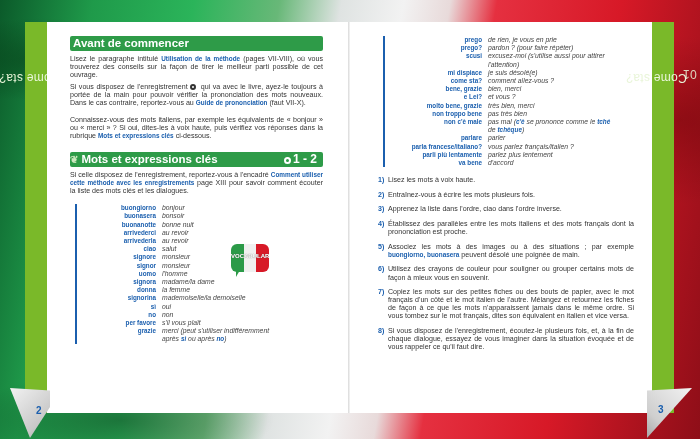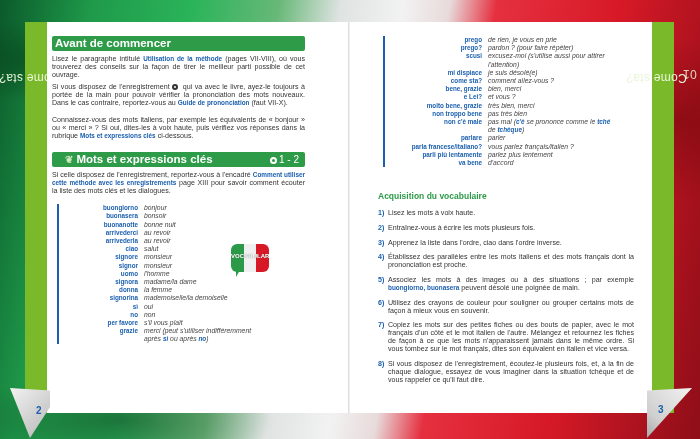--- a/index.html
+++ b/index.html
@@ -34,33 +34,33 @@
     position: absolute; top: 8px; left: 0; width: 22px; height: 95px;
     display: flex; align-items: center; justify-content: center;
   }
   .side-label span {
     display: block; transform: rotate(-90deg); white-space: nowrap;
     color: #e9f5d9; font-size: 12px; letter-spacing: 0.3px;
   }
   .side-label .num { margin-left: 8px; opacity: 0.85; }
 
   .content { position: absolute; font-size: 7.1px; line-height: 8.1px; color: #333; }
-  .left .content { left: 5px; top: 14px; width: 253px; }
+  .left .content { left: 23px; top: 14px; width: 253px; }
   .right .content { left: 28px; top: 14px; width: 256px; }
 
   .section-header {
     height: 15px; border-radius: 2px; color: #fff; font-weight: bold;
     font-size: 11.5px; line-height: 15px; padding-left: 3px; position: relative;
   }
   .hdr-green { background: #2e9b48; }
   .hdr-blue { background: #16a6dd; }
-  .hdr-mots { background: #2e9b48; padding-left: 13px; }
+  .hdr-mots { background: #2e9b48; padding-left: 0; }
   .hdr-mots .sprout { font-size: 10px; margin-right: 3px; color: #cfe9c0; }
   .hdr-mots .track {
-    position: absolute; right: 6px; top: 0; font-size: 10px; font-weight: normal;
+    position: absolute; right: 6px; top: 0; font-size: 12px; font-weight: bold;
   }
   .cd-icon {
     display: inline-block; width: 7px; height: 7px; border-radius: 50%;
     border: 2px solid #fff; vertical-align: -1px; margin-right: 2px;
   }
   .cd-icon.dark { border-color: #333; width: 6px; height: 6px; }
   p { text-align: justify; margin-top: 4px; }
   .blue { color: #1b5fae; font-weight: bold; font-size: 6.4px; }
   .mb8 { margin-bottom: 8px; }
 
@@ -289,21 +289,20 @@
       <div class="vrow">
           <span class="it">parli più lentamente</span>
           <span class="fr">parlez plus lentement</span>
         </div>
       <div class="vrow">
           <span class="it">va bene</span>
           <span class="fr">d'accord</span>
         </div>
     </div>
 
-    <div class="acq-title">Acquisition du vocabulaire</div>
     <ol>
       <li>
           <span class="n">1)</span>
           <span>Lisez les mots à voix haute.</span>
         </li>
       <li>
           <span class="n">2)</span>
           <span>Entraînez-vous à écrire les mots plusieurs fois.</span>
         </li>
       <li>
@@ -321,21 +320,21 @@
       <li>
           <span class="n">6)</span>
           <span>Utilisez des crayons de couleur pour souligner ou grouper certains mots de façon à mieux vous en souvenir.</span>
         </li>
       <li>
           <span class="n">7)</span>
           <span>Copiez les mots sur des petites fiches ou des bouts de papier, avec le mot français d'un côté et le mot italien de l'autre. Mélangez et retournez les fiches de façon à ce que les mots n'apparaissent jamais dans le même ordre. Si vous tombez sur le mot français, dites son équivalent en italien et vice versa.</span>
         </li>
       <li>
           <span class="n">8)</span>
-          <span>Si vous disposez de l'enregistrement, écoutez-le plusieurs fois, et, à la fin de chaque dialogue, essayez de vous imaginer dans la situation tchèque et de vous rappeler ce qu'il faut dire.</span>
+          <span>Si vous disposez de l'enregistrement, écoutez-le plusieurs fois, et, à la fin de chaque dialogue, essayez de vous imaginer dans la situation évoquée et de vous rappeler ce qu'il faut dire.</span>
         </li>
     </ol>
   </div>
 </div>
 
 <div class="side-strip right">
   <div class="side-label">
       <span>
         <span>Come sta?</span>
         <span class="num">01</span>

